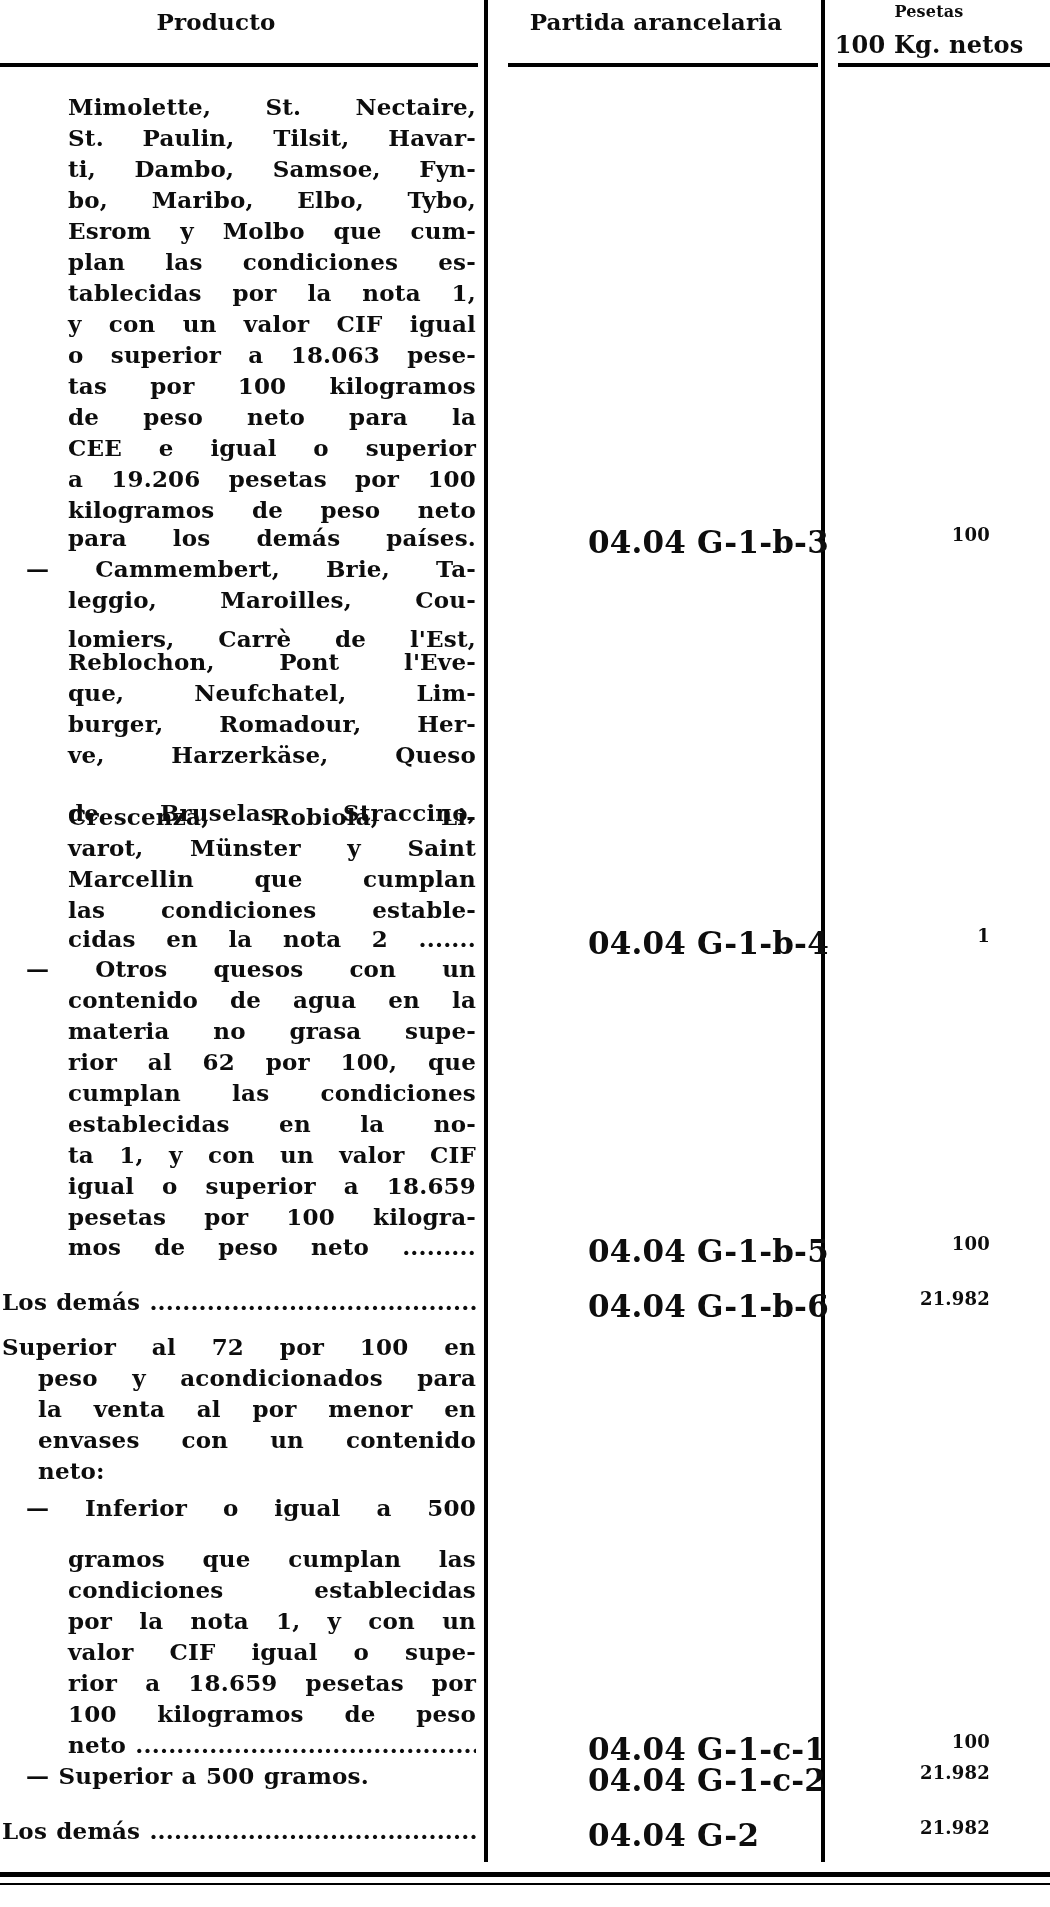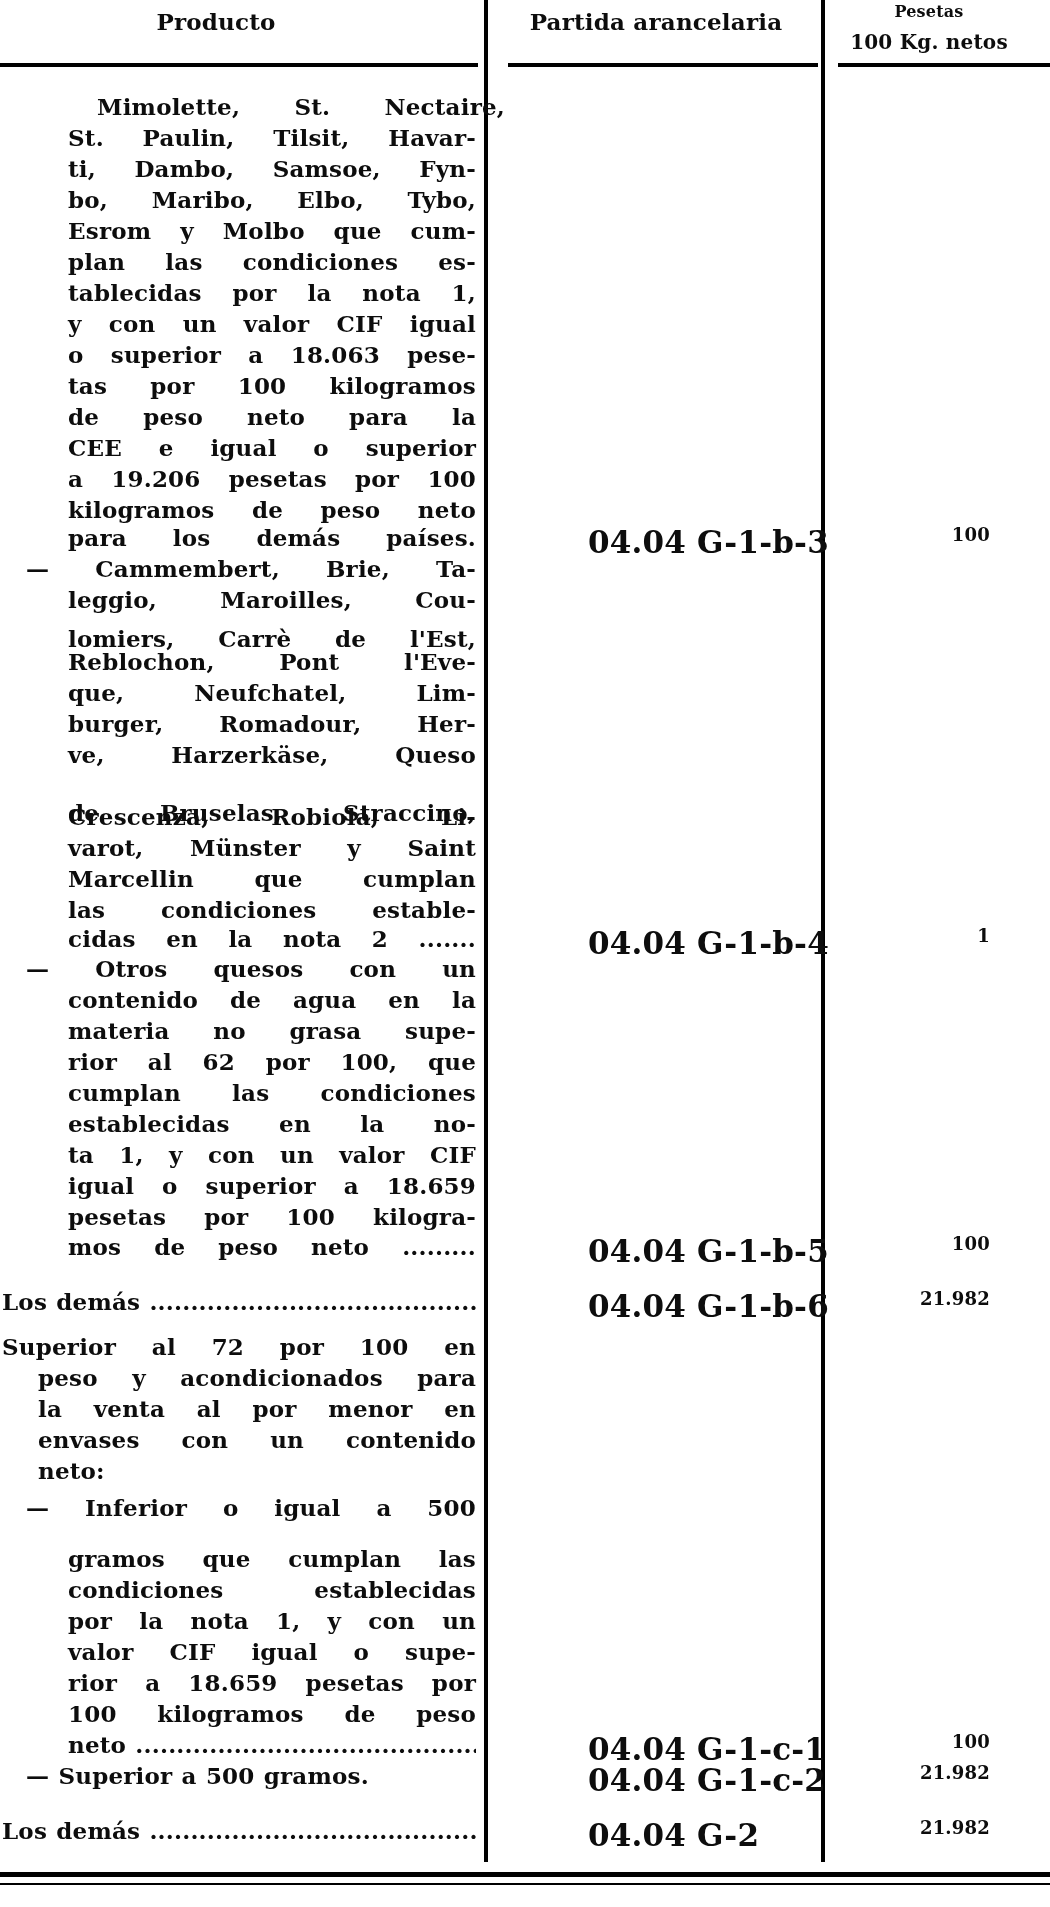--- a/index.html
+++ b/index.html
@@ -8,21 +8,21 @@
     width:1050px;height:1907px;
     background:#fff;color:#0d0d0d;
     font-family:"DejaVu Serif", serif;
     font-weight:700;
     overflow:hidden;
   }
   .hcell{position:absolute;text-align:center;font-size:23px;letter-spacing:.2px;}
   .h-producto{top:8px;left:0;width:432px;}
   .h-partida{top:8px;left:492px;width:328px;}
   .h-pesetas1{top:2px;left:823px;width:212px;font-size:16px;}
-  .h-pesetas2{top:30px;left:823px;width:212px;font-size:20px;}
+  .h-pesetas2{top:30px;left:823px;width:212px;font-size:24px;}
   .vrule{position:absolute;top:0;width:4px;height:1862px;background:#000;}
   .v1{left:484px;}
   .v2{left:821px;}
   .hrule{position:absolute;height:4px;background:#000;}
   .hr1{top:63px;left:0;width:478px;}
   .hr2{top:63px;left:508px;width:310px;}
   .hr3{top:63px;left:838px;width:212px;}
   .brule1{position:absolute;top:1872px;left:0;width:1050px;height:5px;background:#000;}
   .brule2{position:absolute;top:1883px;left:0;width:1050px;height:2px;background:#000;}
   .line{
@@ -54,21 +54,21 @@
 
   <div class="hrule hr1"></div>
   <div class="hrule hr2"></div>
   <div class="hrule hr3"></div>
   <div class="vrule v1"></div>
   <div class="vrule v2"></div>
   <div class="brule1"></div>
   <div class="brule2"></div>
 
   <div id="col-product">
-      <div class="line j" style="top: 93px; left: 68px; width: 408px; margin-left: 29px;">Mimolette, St. Nectaire,</div>
+      <div class="line j" style="top: 93px; left: 68px; width: 408px;">Mimolette, St. Nectaire,</div>
       <div class="line j" style="top: 124px; left: 68px; width: 408px;">St. Paulin, Tilsit, Havar-</div>
       <div class="line j" style="top: 155px; left: 68px; width: 408px;">ti, Dambo, Samsoe, Fyn-</div>
       <div class="line j" style="top: 186px; left: 68px; width: 408px;">bo, Maribo, Elbo, Tybo,</div>
       <div class="line j" style="top: 217px; left: 68px; width: 408px;">Esrom y Molbo que cum-</div>
       <div class="line j" style="top: 248px; left: 68px; width: 408px;">plan las condiciones es-</div>
       <div class="line j" style="top: 279px; left: 68px; width: 408px;">tablecidas por la nota 1,</div>
       <div class="line j" style="top: 310px; left: 68px; width: 408px;">y con un valor CIF igual</div>
       <div class="line j" style="top: 341px; left: 68px; width: 408px;">o superior a 18.063 pese-</div>
       <div class="line j" style="top: 372px; left: 68px; width: 408px;">tas por 100 kilogramos</div>
       <div class="line j" style="top: 403px; left: 68px; width: 408px;">de peso neto para la</div>

